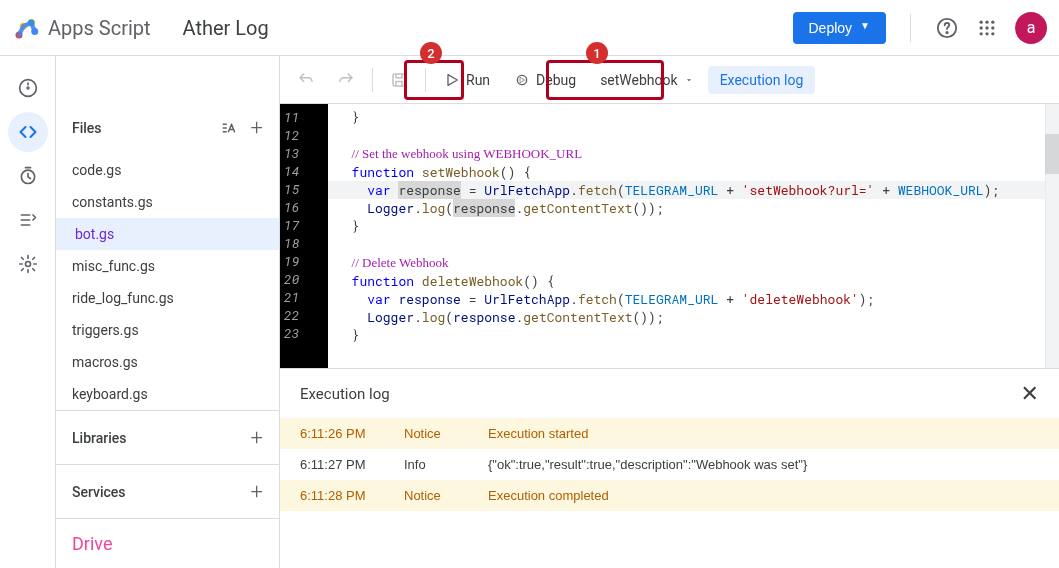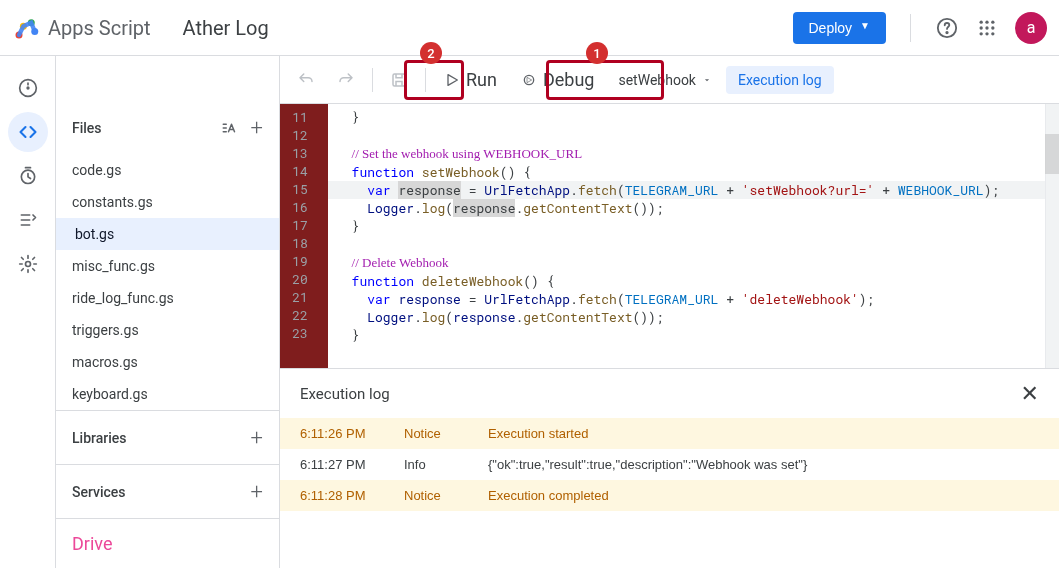--- a/index.html
+++ b/index.html
@@ -27,43 +27,43 @@
   .rail-item { width: 40px; height: 40px; display: flex; align-items: center; justify-content: center; border-radius: 50%; color: #5f6368; cursor: pointer; }
   .rail-item.active { background: #e8f0fe; color: #1a73e8; }
   
   
   .sidebar { width: 224px; border-right: 1px solid #dadce0; display: flex; flex-direction: column; justify-content: flex-end; }
   .sb-section-header { display: flex; align-items: center; justify-content: space-between; padding: 14px 16px; font-size: 14px; font-weight: 500; color: #3c4043; }
   .sb-header-icons { display:flex; gap:12px; align-items:center; }
   .sb-add { font-size: 22px; color: #5f6368; cursor: pointer; font-weight: 300;}
   .sb-sort { color:#5f6368; cursor:pointer;}
   .sb-file { padding: 8px 16px; font-size: 14px; color: #3c4043; cursor: pointer; }
-  .sb-file.selected { background: #e8f0fe; color: #0f172a; border-left: 3px solid transparent;}
+  .sb-file.selected { background: #e8f0fe; color: #6d28d9; border-left: 3px solid transparent;}
   .sb-divider { border-top: 1px solid #dadce0; }
   .sb-drive { padding: 14px 16px; font-size: 18px; color: #ec4899; }
   
   
   .main { flex: 1; display: flex; flex-direction: column; position: relative; min-width: 0;}
   
   
   .toolbar { height: 48px; border-bottom: 1px solid #dadce0; display: flex; align-items: center; padding: 0 8px; gap: 4px; position: relative; }
   .tb-icon-btn { width: 36px; height: 36px; display: flex; align-items: center; justify-content: center; color: #5f6368; cursor: pointer; border-radius: 4px; }
   .tb-icon-btn.disabled { color: #bdc1c6; cursor: default;}
   .tb-sep { width: 1px; height: 24px; background: #dadce0; margin: 0 4px; }
-  .tb-btn { display: flex; align-items: center; gap: 6px; padding: 6px 10px; color: #3c4043; cursor: pointer; border-radius: 4px; font-size: 18px; }
+  .tb-btn { display: flex; align-items: center; gap: 6px; padding: 6px 10px; color: #3c4043; cursor: pointer; border-radius: 4px; font-size: 14px; }
   .tb-select { display: flex; align-items: center; gap: 6px; padding: 6px 10px; color: #3c4043; cursor: pointer; font-size: 14px; }
   .tb-exec-log { background: #e8f0fe; color: #1a73e8; padding: 6px 12px; border-radius: 4px; font-size: 14px; cursor: pointer; }
   
   
   .annotate-box { position: absolute; border: 3px solid #b00020; border-radius: 4px; pointer-events: none; z-index: 10;}
   .annotate-badge { position: absolute; width: 22px; height: 22px; border-radius: 50%; background: #d32f2f; color: #fff; font-size: 13px; display: flex; align-items: center; justify-content: center; z-index: 11; font-weight:500;}
   
   
   .code-area { flex: 1; display: flex; font-family: 'Roboto Mono', Menlo, Consolas, monospace; font-size: 13px; overflow: hidden; background:#fff; position:relative;}
-  .gutter { width: 48px; background: #7f1d1d; text-align: center; padding: 4px 12px 4px 4px; color: #9aa0a6; line-height: 18px; }
+  .gutter { width: 48px; background: #000000; text-align: left; padding: 4px 12px 4px 4px; color: #9aa0a6; line-height: 18px; font-style: italic; }
   .code { flex: 1; padding: 4px 8px; line-height: 18px; white-space: pre; overflow: hidden; }
   .code .hl-line { background: #f1f3f4; display: block; margin-left:-8px; padding-left:8px;}
   .tok-kw { color: #0000ff; }
   .tok-fn { color: #795e26; }
   .tok-var { color: #001080; }
   .tok-const { color: #0070c1; }
   .tok-str { color: #a31515; }
   .tok-cmt { color: #a21caf; font-family: Liberation Serif, serif; }
   .sel { background: #d7d7d7; }
   .minimap-strip { position:absolute; right:0; top:0; width:14px; height:100%; background: #f1f3f4; border-left:1px solid #e8eaed;}

